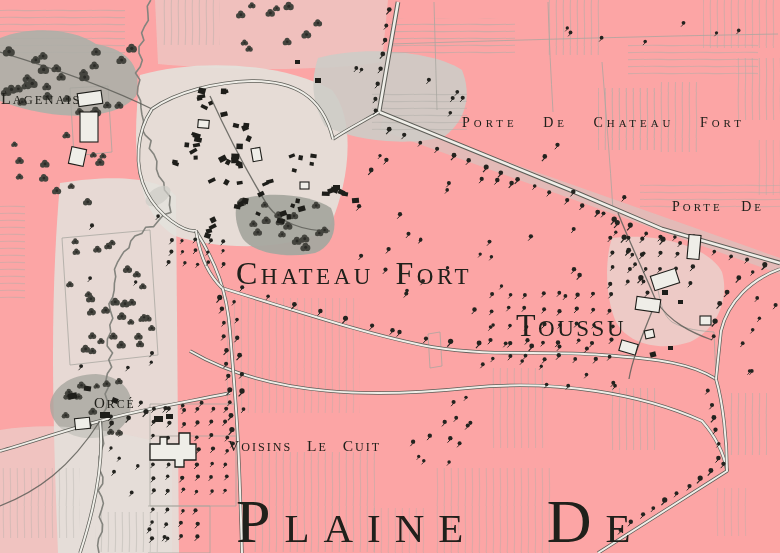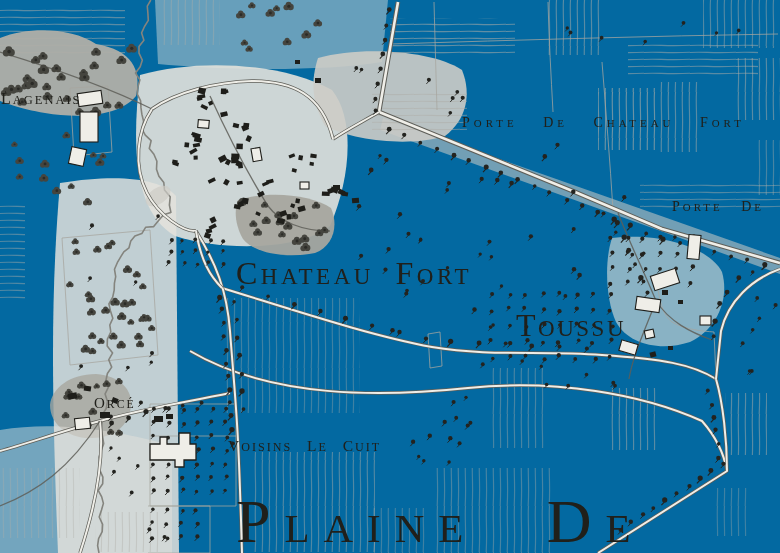--- a/index.html
+++ b/index.html
@@ -1,16 +1,16 @@
 <!DOCTYPE html>
 <html><head>
 <meta charset="utf-8">
 <style>
   html,body{margin:0;padding:0;background:#777;}
-  .stage{position:relative;width:780px;height:553px;overflow:hidden;background:#0369a1;}
+  .stage{position:relative;width:780px;height:553px;overflow:hidden;background:#fca5a5;}
   svg{display:block;width:780px;height:553px;}
   .maplabel{font-family:"Liberation Serif","DejaVu Serif",serif;fill:#20201b;}
 </style>
 </head>
 <body>
 
 <div class="stage">
   <svg id="map-svg" viewBox="0 0 780 553">
     <defs id="map-defs">
         <g id="sym-tree">

